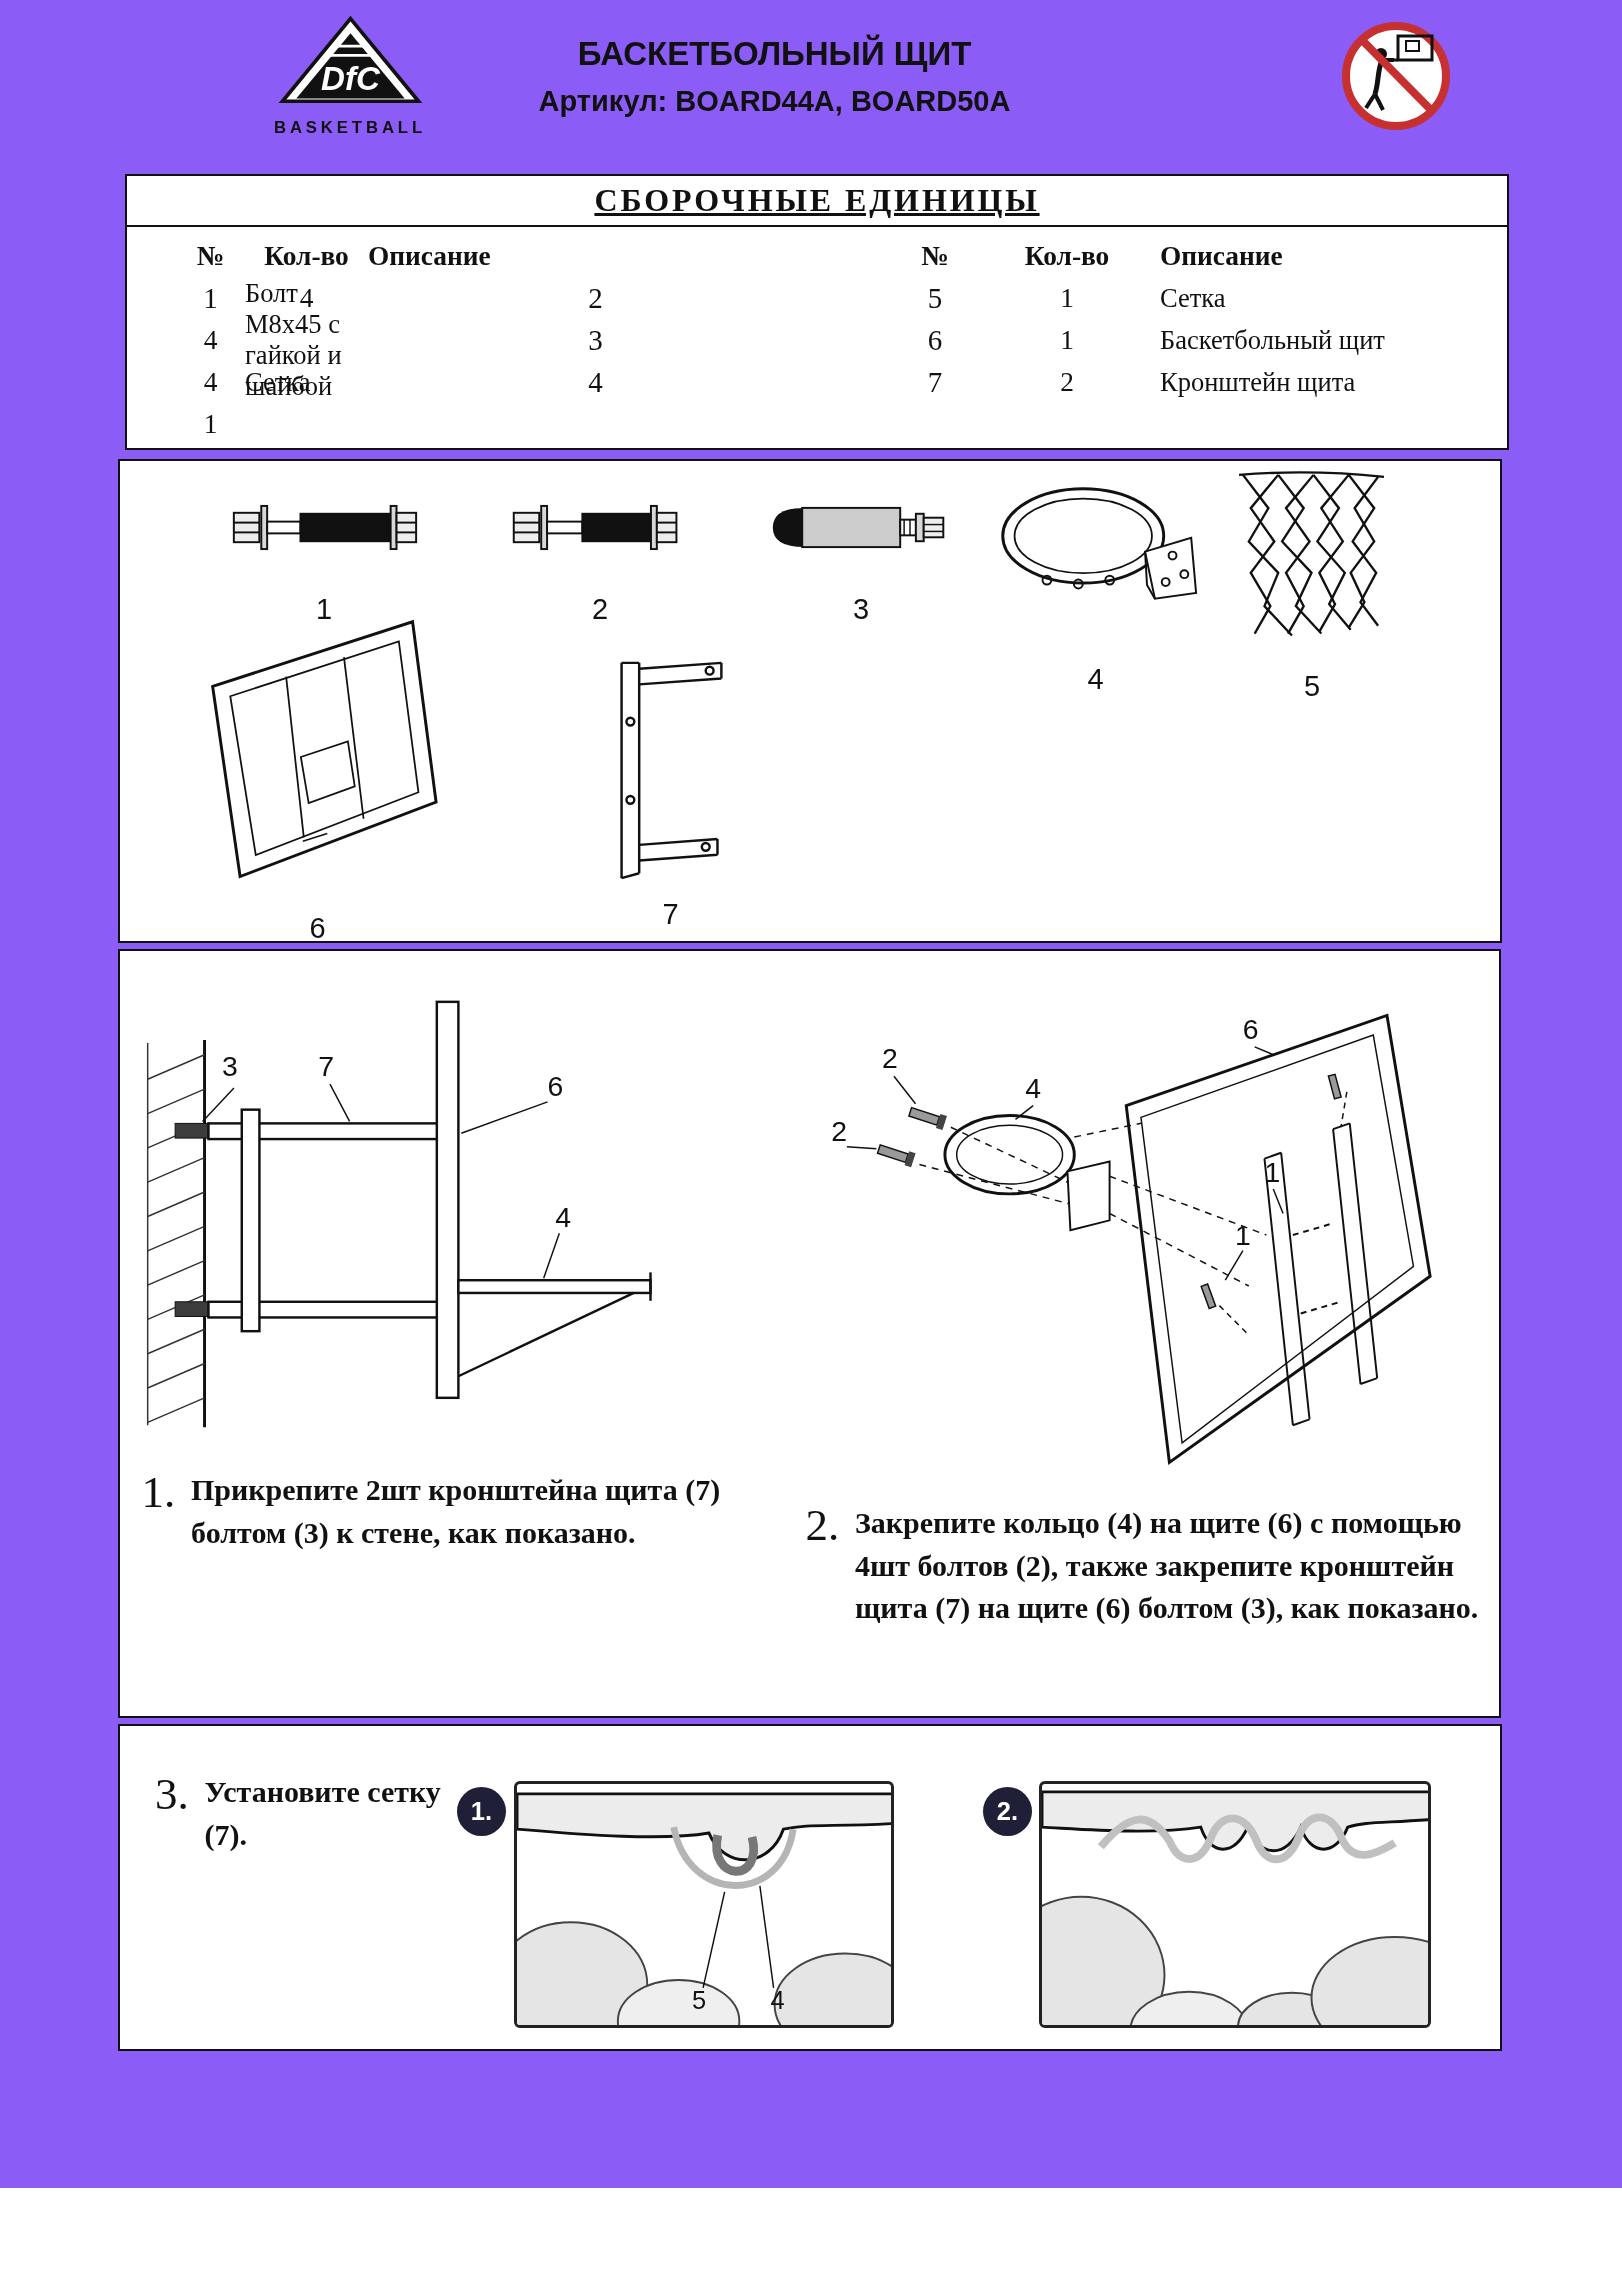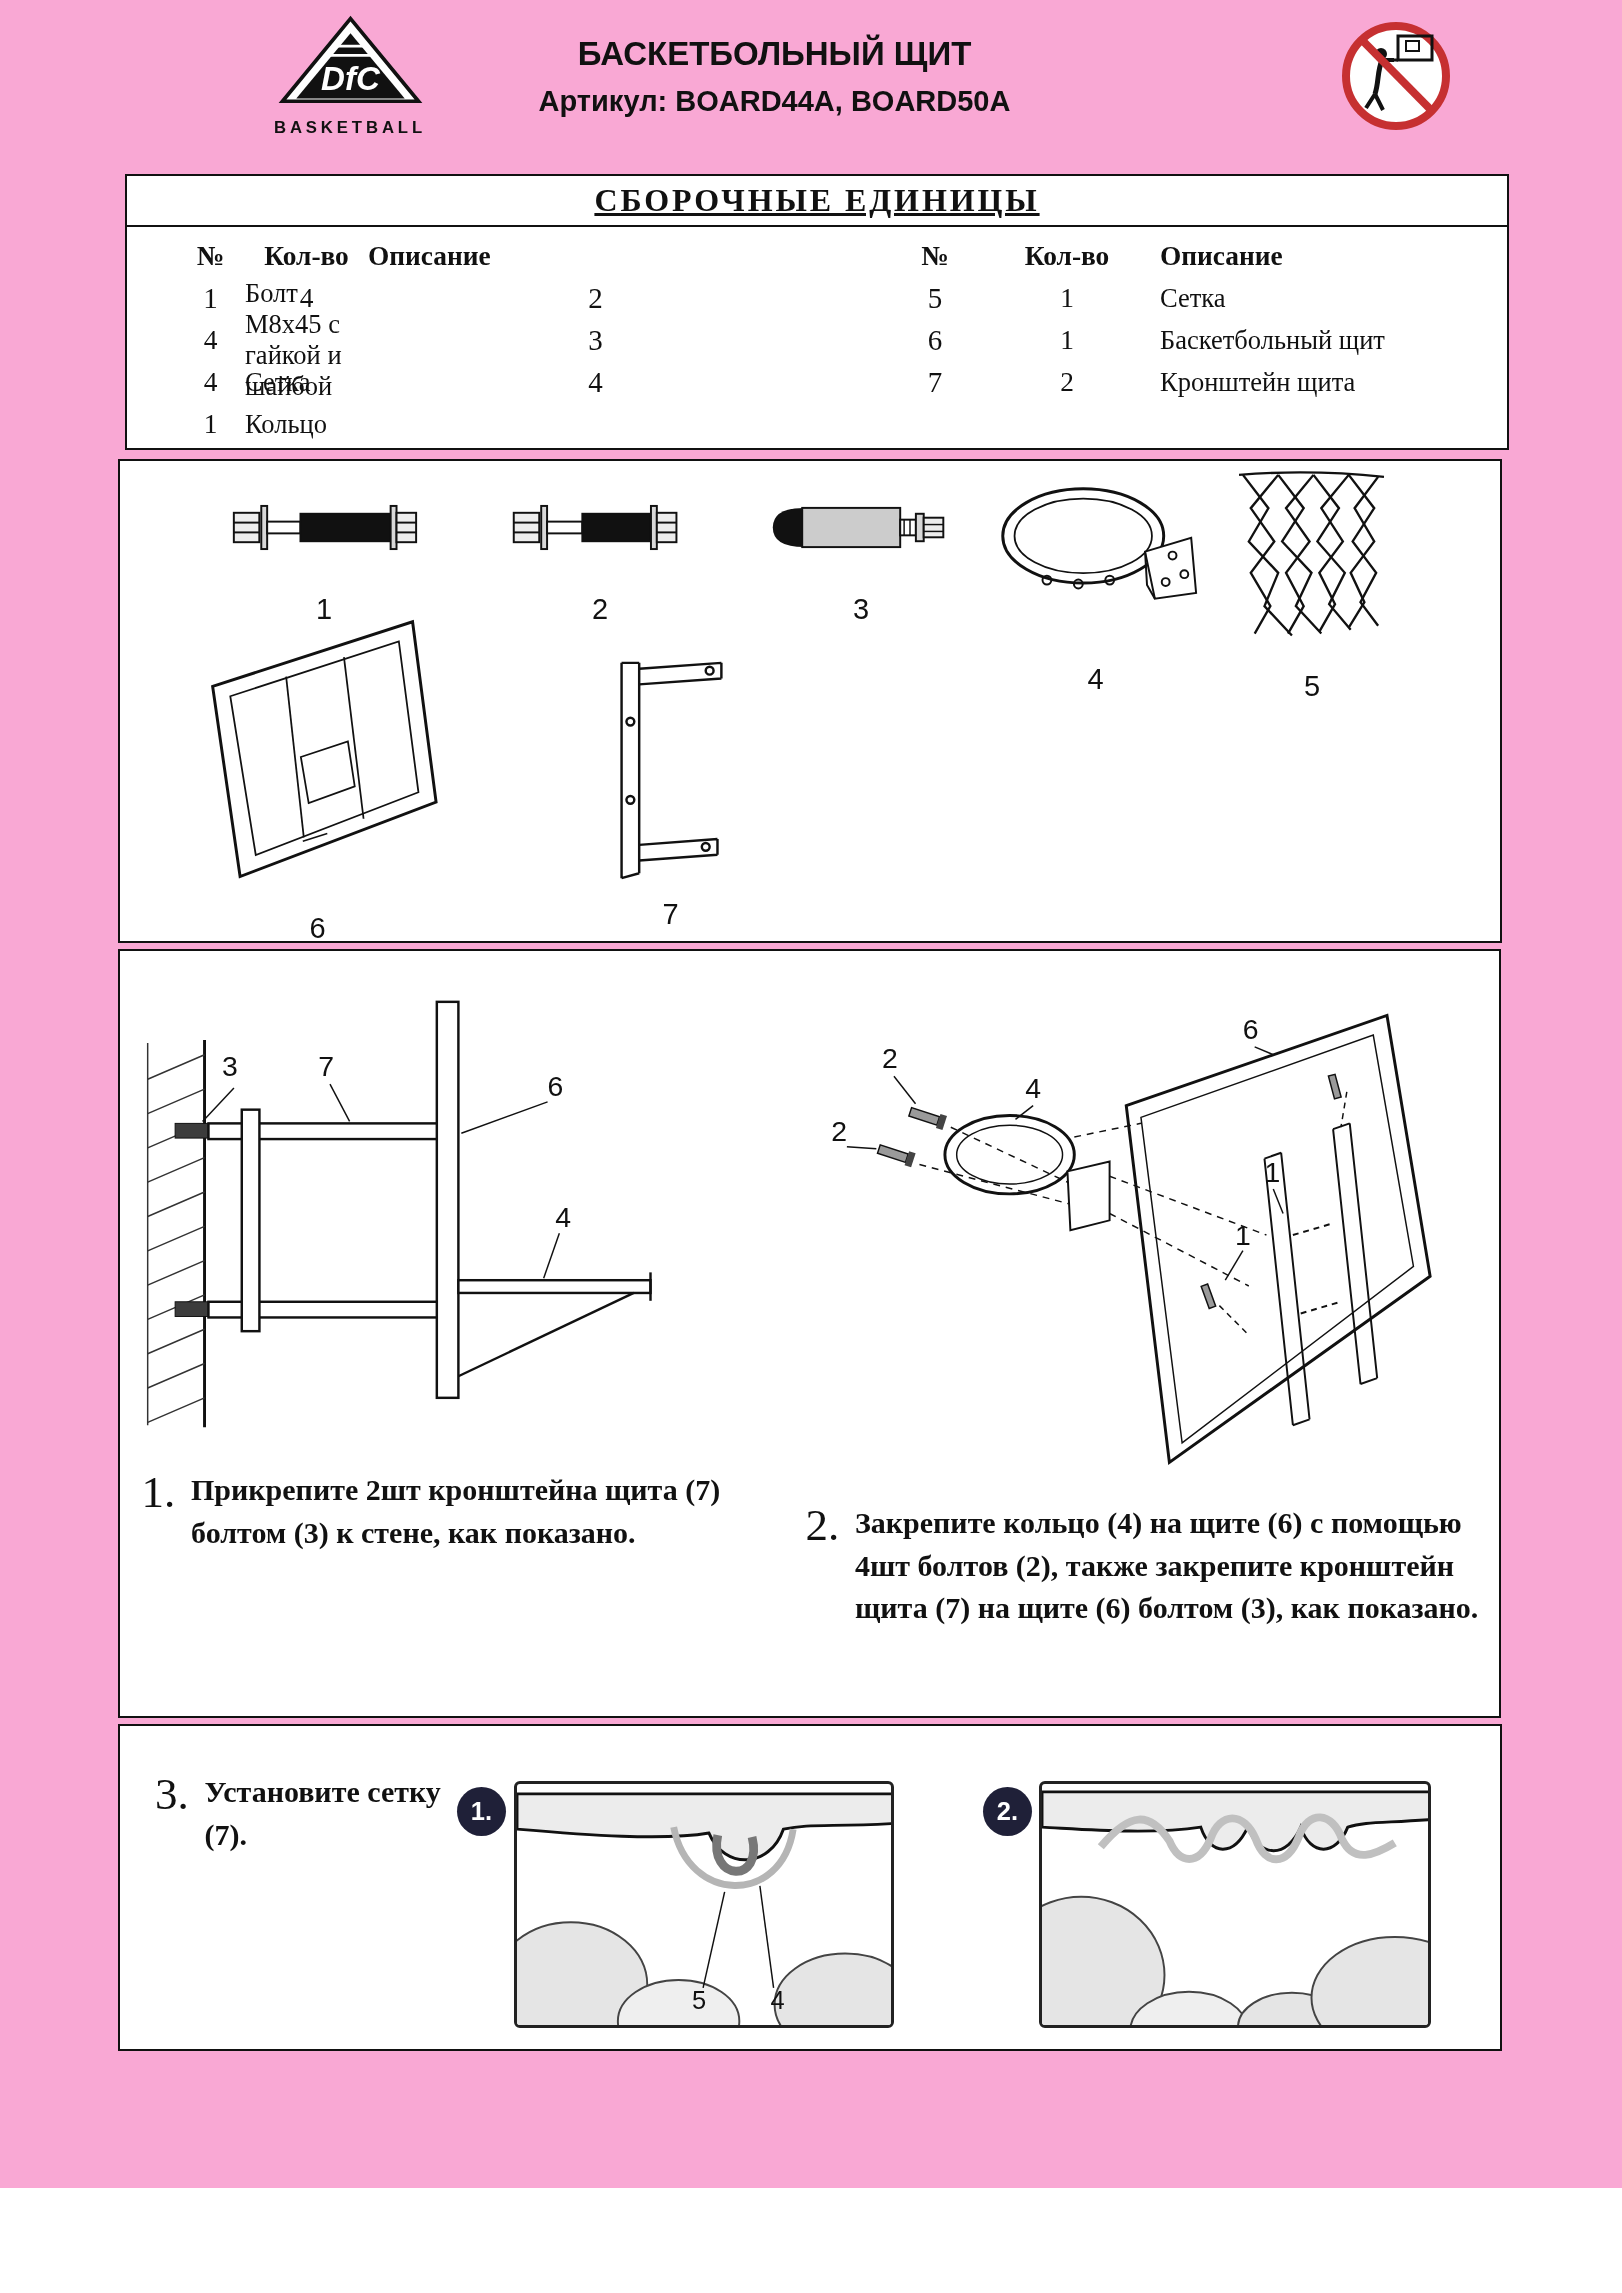--- a/index.html
+++ b/index.html
@@ -1,17 +1,17 @@
 <!DOCTYPE html>
 <html><head>
 <meta charset="utf-8">
 <style>
   * { margin:0; padding:0; box-sizing:border-box; }
   html,body { background:#ffffff; }
-  .page { position:relative; width:1622px; height:2188px; background:#f9a8d4;
+  .page { position:relative; width:1622px; height:2188px; background:#8b5cf6;
           font-family:"Liberation Serif", serif; color:#111; overflow:hidden; }
 
   
   .logo { position:absolute; left:257px; top:11.8px; width:186px; text-align:center; }
   .logo-sub { font-family:"Liberation Sans", sans-serif; font-weight:bold;
               font-size:16.7px; letter-spacing:3.9px; margin-top:8px; }
   .titles { position:absolute; left:441px; top:35px; width:667px; text-align:center;
             font-family:"Liberation Sans", sans-serif; font-weight:bold; }
   .title { font-size:33px; }
   .subtitle { font-size:29px; margin-top:11.8px; }
@@ -124,21 +124,20 @@
       <div class="td-num c">2</div>
       <div class="td-qty c">4</div>
       <div class="td-desc">Болт М8х45 с гайкой и шайбой</div>
 
       <div class="td-num c">3</div>
       <div class="td-qty c">4</div>
       <div class="td-desc">Сетка</div>
 
       <div class="td-num c">4</div>
       <div class="td-qty c">1</div>
-      <div class="td-desc">Кольцо</div>
     </div>
 
     <div class="ptable" id="ptable-right">
       <div class="th c">№</div>
       <div class="th c">Кол-во</div>
       <div class="th">Описание</div>
 
       <div class="td-num c">5</div>
       <div class="td-qty c">1</div>
       <div class="td-desc">Сетка</div>

